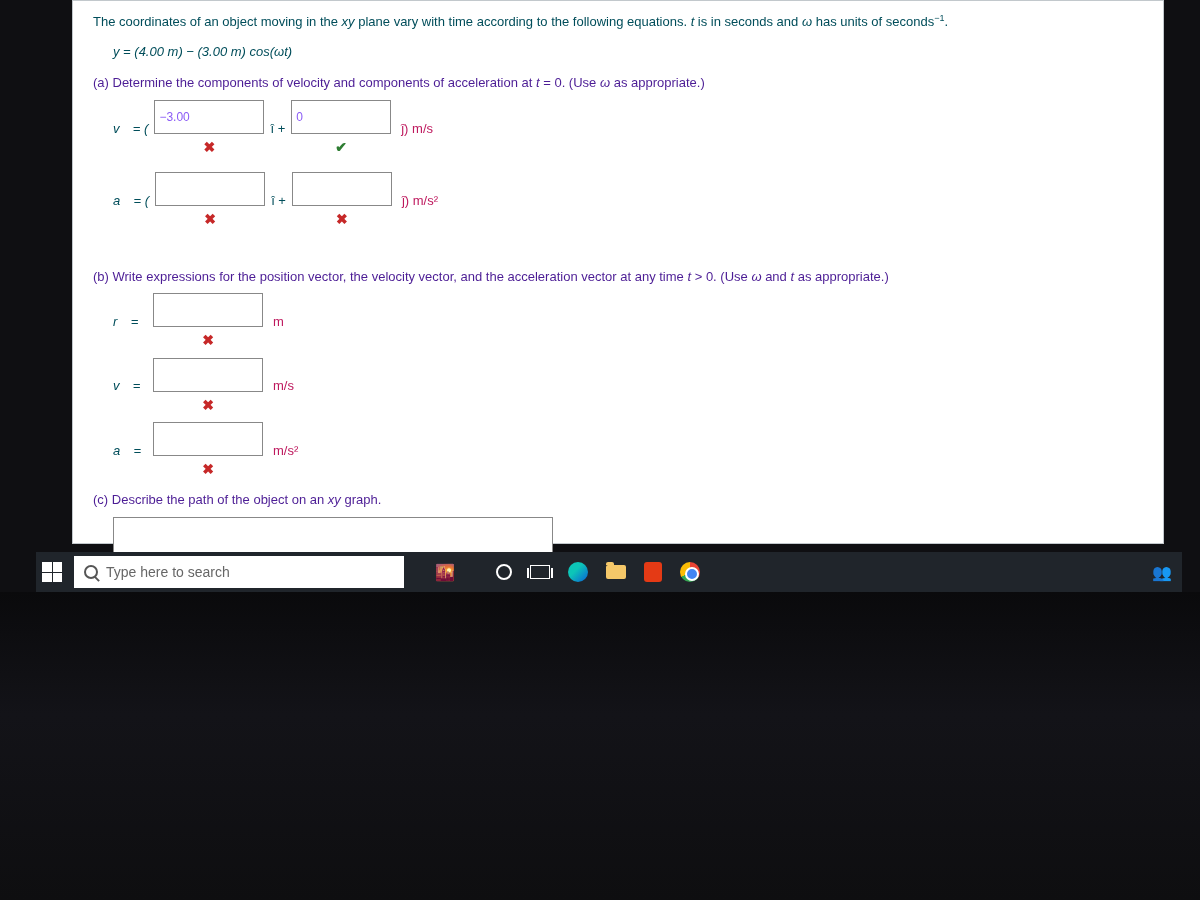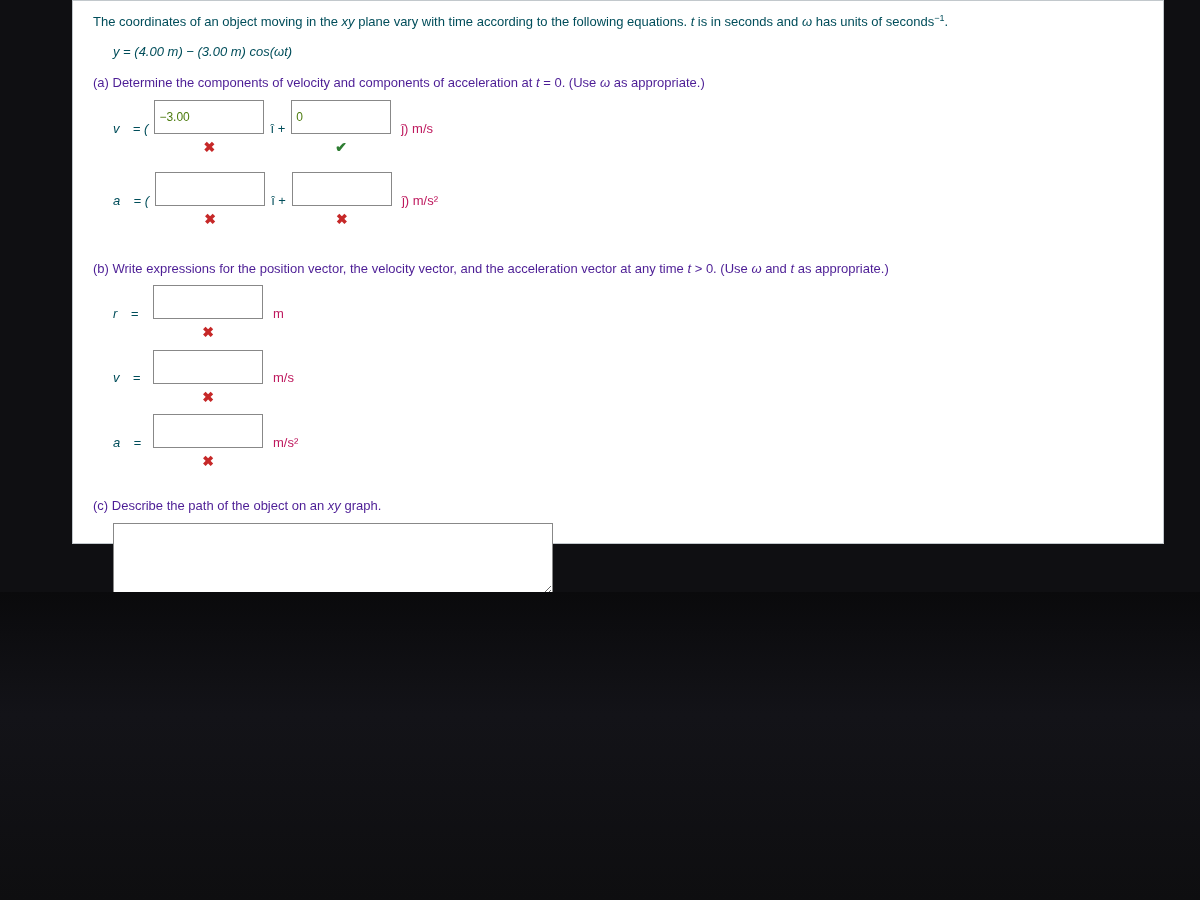--- a/index.html
+++ b/index.html
@@ -5,29 +5,29 @@
   * { box-sizing: border-box; margin: 0; padding: 0; }
   html, body { width: 1200px; height: 900px; font-family: Arial, sans-serif; background: #1a1a1a; overflow: hidden; }
   .screen { width: 1200px; height: 653px; position: relative; background: #0f0f12; }
   .content-area { position: absolute; top: 0; left: 72px; width: 1092px; height: 544px; background: #fff; border: 1px solid #c2c8cc; padding: 0; }
   .problem { padding: 10px 20px; color: #004d5a; font-size: 13px; line-height: 1.6; }
   .problem-text { margin-bottom: 6px; }
   .eq { font-style: italic; margin: 4px 0 4px 20px; }
   .sub-q { margin-top: 10px; color: #4c1d95; }
   .row { display: flex; align-items: center; margin: 6px 0 2px 20px; gap: 6px; }
   .vec-label { font-style: italic; color: #004d5a; min-width: 34px; }
-  .input-box { width: 110px; height: 24px; border: 1px solid #888; background: #fff; font-size: 12px; padding: 16px 4px; color: #4d7c0f; }
+  .input-box { width: 110px; height: 24px; border: 1px solid #888; background: #fff; font-size: 12px; padding: 16px 4px; color: #8b5cf6; }
   .input-box.small { width: 100px; }
   .unit { color: #be185d; margin-left: 4px; }
   .below-mark { display: flex; flex-direction: column; align-items: center; }
   .mark-under { font-weight: bold; font-size: 14px; color: #c62828; margin-top: 2px; }
   .textarea-box { margin: 6px 0 0 20px; width: 440px; height: 72px; border: 1px solid #888; resize: both; background: #fff; }
   .sup { font-size: 9px; vertical-align: super; }
-  .section-b { margin-top: 28px; }
-  .section-c { margin-top: 24px; }
+  .section-b { margin-top: 36px; }
+  .section-c { margin-top: 10px; }
   
   .taskbar { position: absolute; left: 36px; top: 552px; width: 1146px; height: 40px; background: #20252b; display: flex; align-items: center; padding: 0 6px; gap: 12px; }
   .start { width: 20px; height: 20px; display: grid; grid-template-columns: 1fr 1fr; grid-template-rows: 1fr 1fr; gap: 1px; }
   .start div { background: #fff; }
   .search-wrap { display: flex; align-items: center; background: #fff; height: 32px; width: 330px; padding: 0 10px; gap: 8px; }
   .search-icon { width: 14px; height: 14px; border: 2px solid #555; border-radius: 50%; position: relative; }
   .search-icon::after { content: ""; position: absolute; width: 6px; height: 2px; background: #555; bottom: -3px; right: -4px; transform: rotate(45deg); }
   .search-text { color: #666; font-size: 14px; }
   .task-icons { display: flex; align-items: center; gap: 18px; margin-left: 10px; }
   .ticon { width: 22px; height: 22px; display: flex; align-items: center; justify-content: center; font-size: 14px; color: #fff; }
@@ -124,15 +124,39 @@
       </div>
 
       
       <div class="sub-q section-c">
         <span>(c) Describe the path of the object on an </span><i>xy</i><span> graph.</span>
       </div>
       <textarea class="textarea-box" style=""></textarea>
     </div>
   </div>
 
+  <div class="taskbar">
+    <div class="start">
+        <div></div>
+        <div></div>
+        <div></div>
+        <div></div>
+      </div>
+    <div class="search-wrap">
+      <span class="search-icon"></span>
+      <span class="search-text">Type here to search</span>
+    </div>
+    <div class="weather">🌇</div>
+    <div class="task-icons">
+      <div class="ticon cortana"></div>
+      <div class="ticon taskview"></div>
+      <div class="ticon edge"></div>
+      <div class="ticon explorer"></div>
+      <div class="ticon office"></div>
+      <div class="ticon chrome"></div>
+    </div>
+    <div class="sys-tray">
+      <span class="people">👥</span>
+    </div>
+  </div>
 
   <div class="dark-bottom"></div>
 </div>
 
 </body></html>

